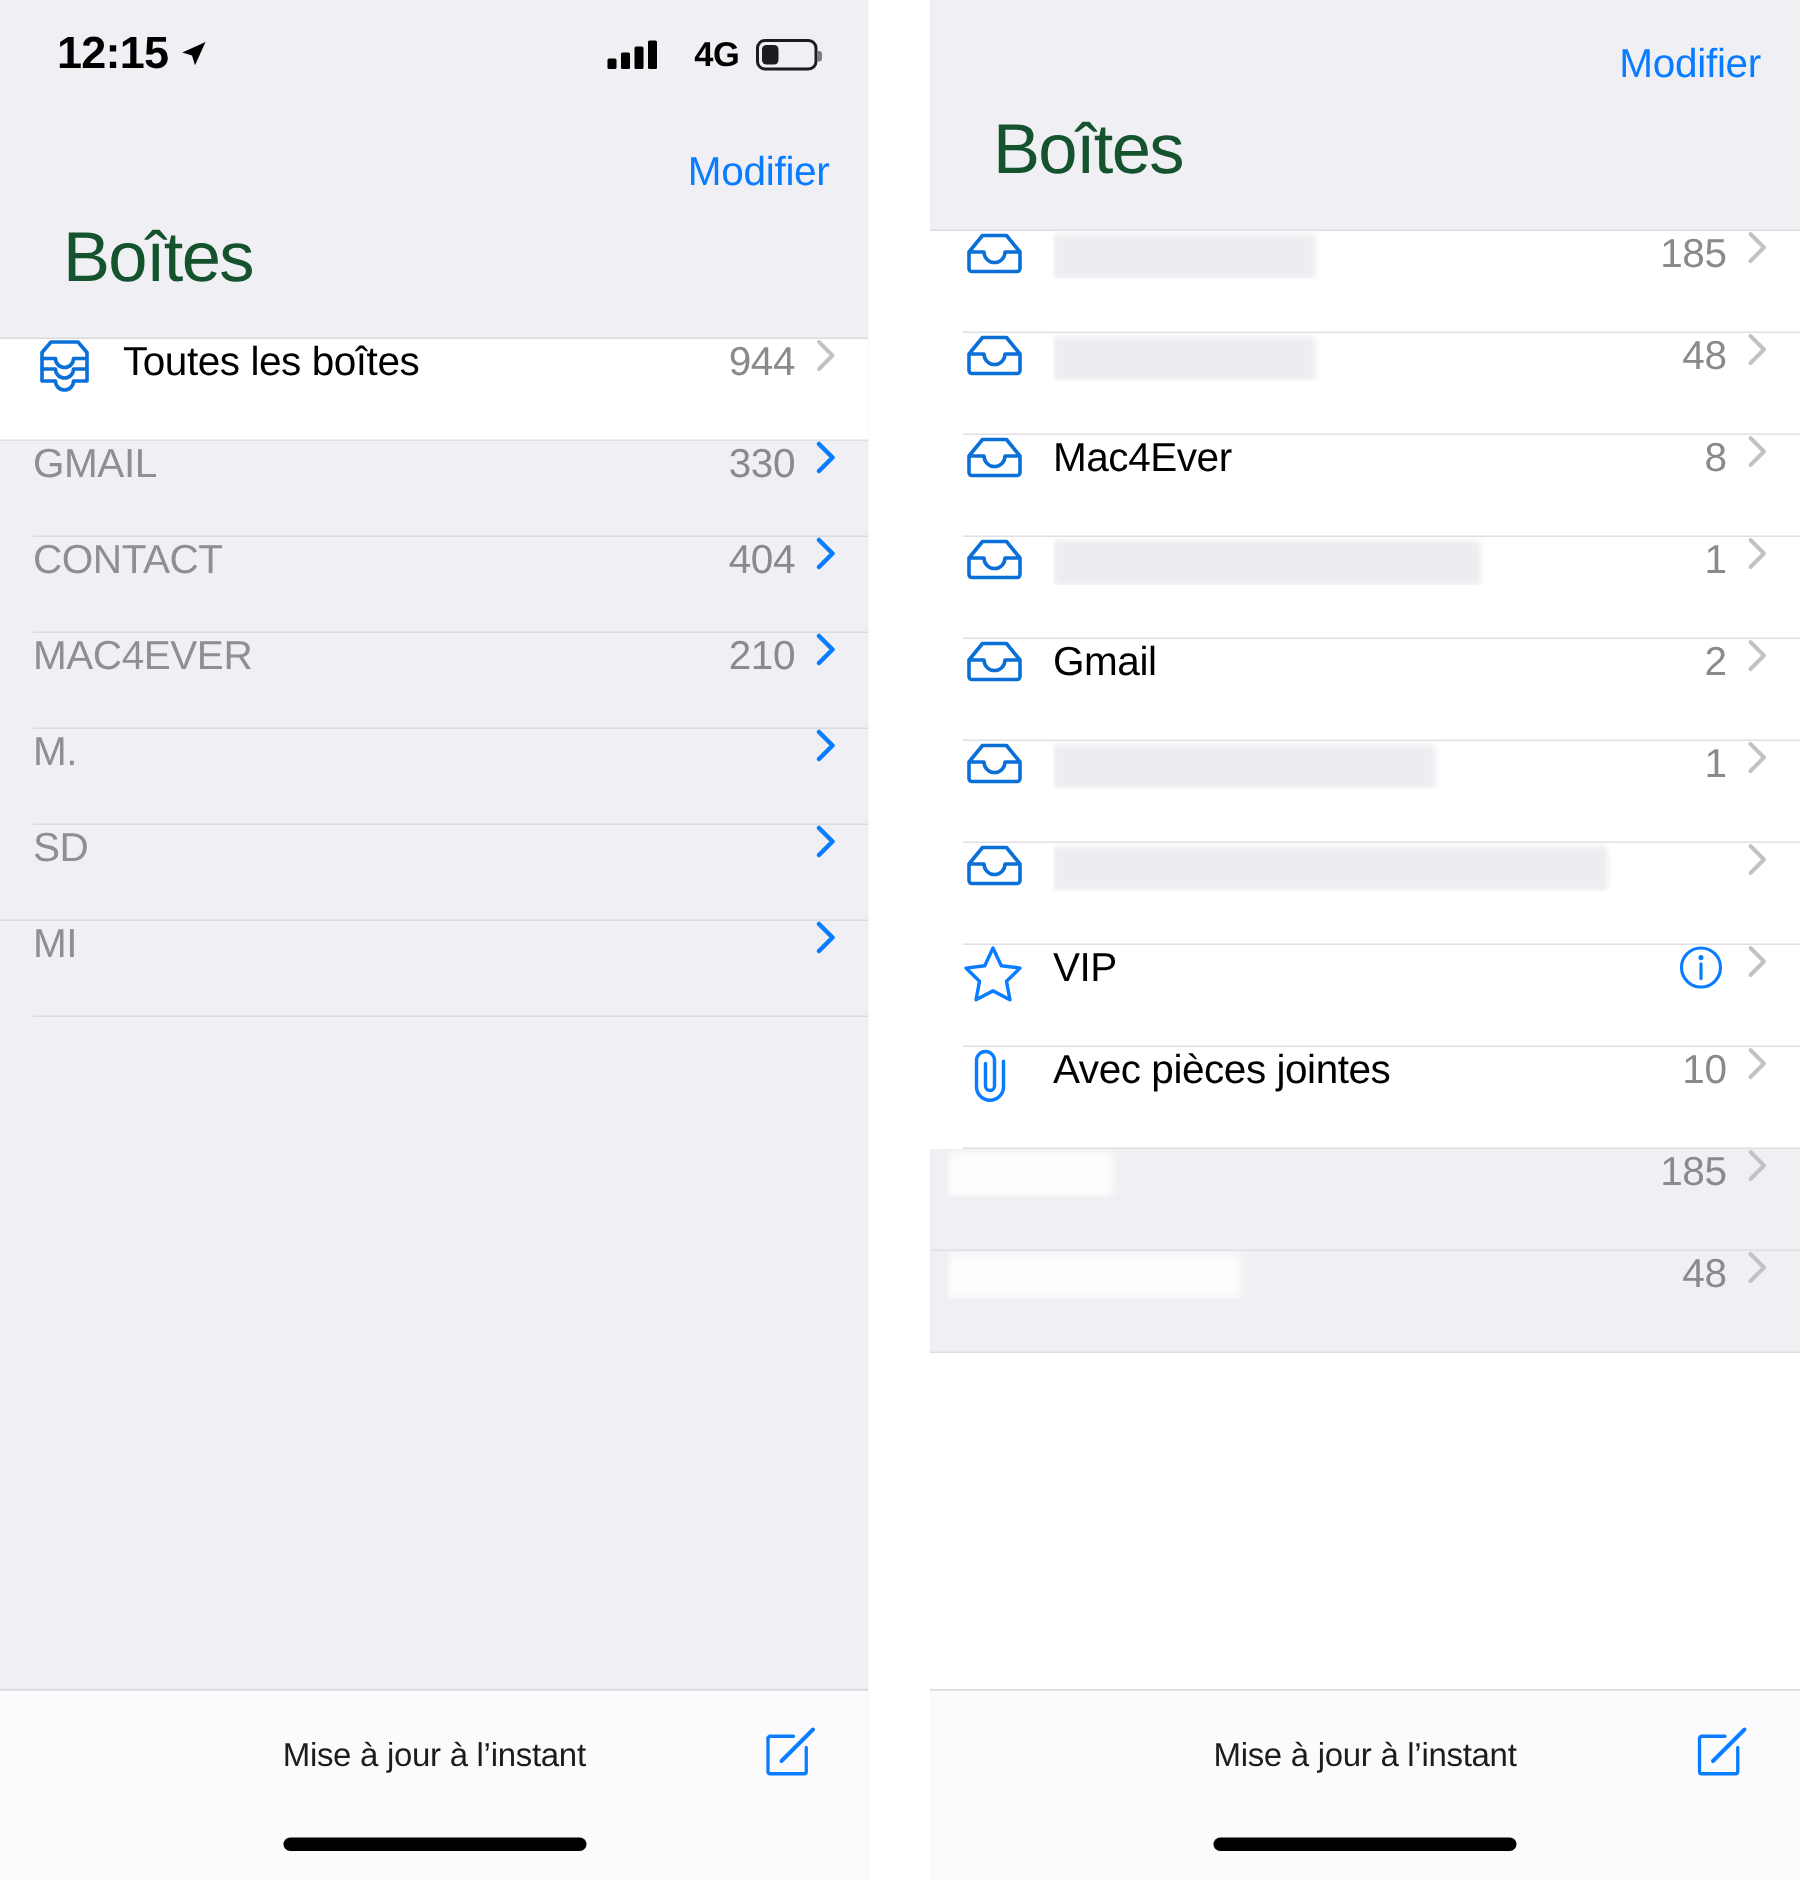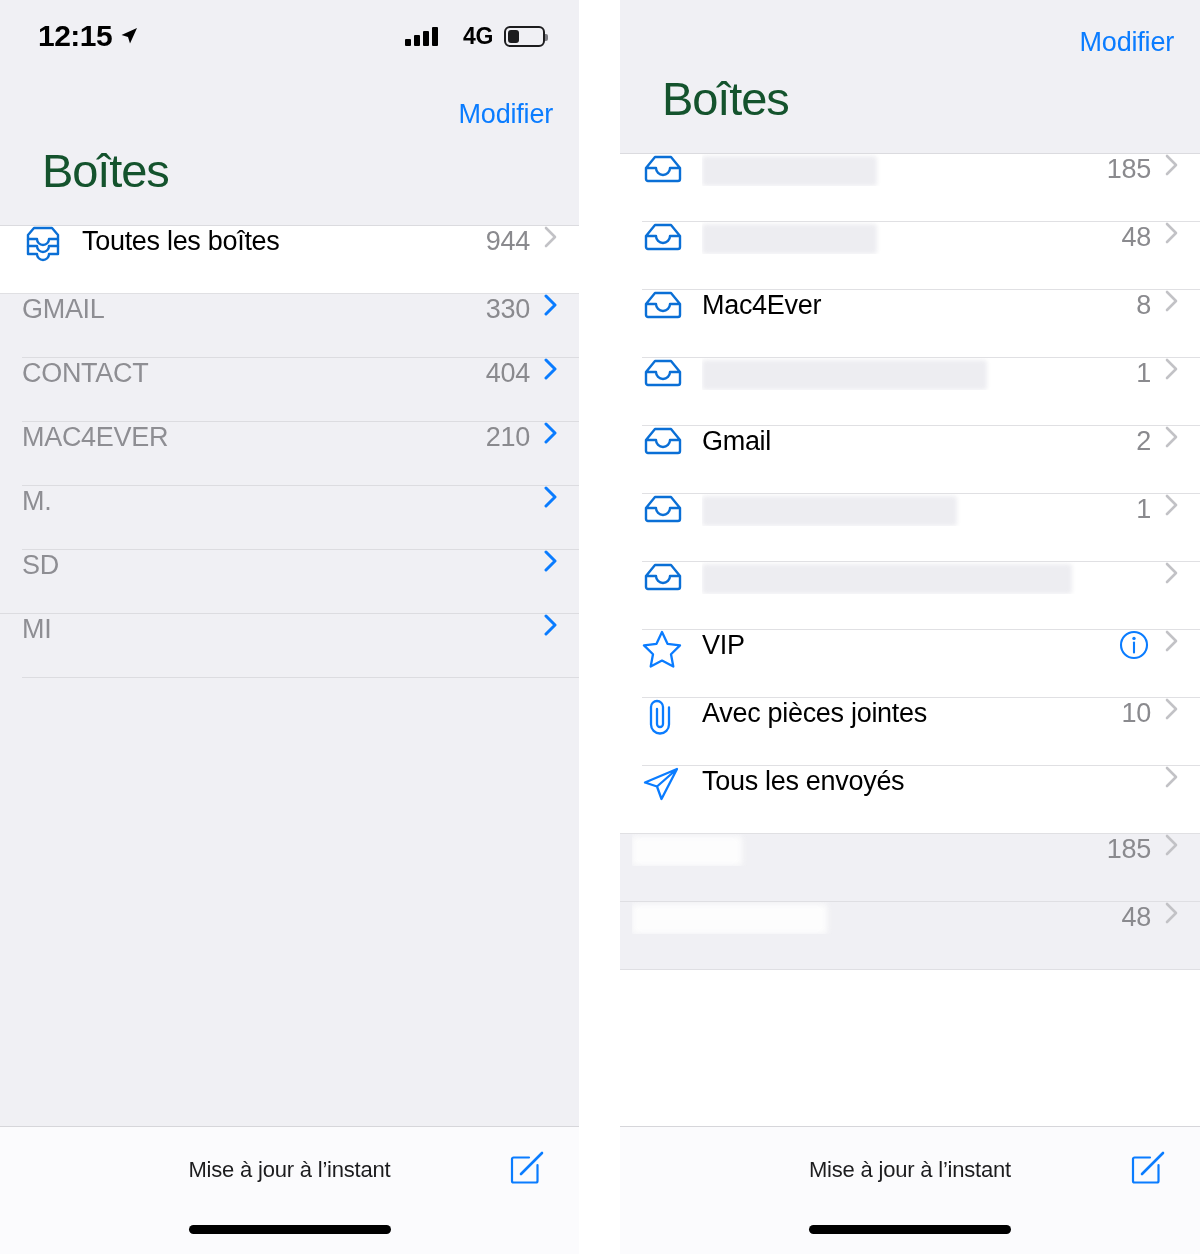--- a/index.html
+++ b/index.html
@@ -485,33 +485,20 @@
             </svg>
         </span>
         <span class="row-label">Avec pièces jointes</span>
         <span class="row-count">10</span>
         <svg class="chev gray" viewBox="0 0 13 22">
             <path d="M2 2 L11 11 L2 20" fill="none" stroke-width="2.6" stroke-linecap="round" stroke-linejoin="round"></path>
           </svg>
         <span class="sep"></span>
       </div>
 
-      <div class="row tall">
-        <span class="row-icon">
-          <svg width="40" height="36" viewBox="0 0 40 36">
-              <path d="M35 3 L3 16.5 L15 20.5 L19.5 33 Z M15 20.5 L35 3" fill="none" stroke="#0a7cff" stroke-width="2.3" stroke-linejoin="round"></path>
-            </svg>
-        </span>
-        <span class="row-label">Tous les envoyés</span>
-        <span class="row-count"></span>
-        <svg class="chev gray" viewBox="0 0 13 22">
-            <path d="M2 2 L11 11 L2 20" fill="none" stroke-width="2.6" stroke-linecap="round" stroke-linejoin="round"></path>
-          </svg>
-        <span class="sep full"></span>
-      </div>
 
       <div class="section-gray">
         <div class="row tall" style="padding-left:12px">
           <span class="row-label"><span class="redact white" style="width:110px"></span></span>
           <span class="row-count">185</span>
           <svg class="chev gray" viewBox="0 0 13 22">
               <path d="M2 2 L11 11 L2 20" fill="none" stroke-width="2.6" stroke-linecap="round" stroke-linejoin="round"></path>
             </svg>
           <span class="sep full"></span>
         </div>

